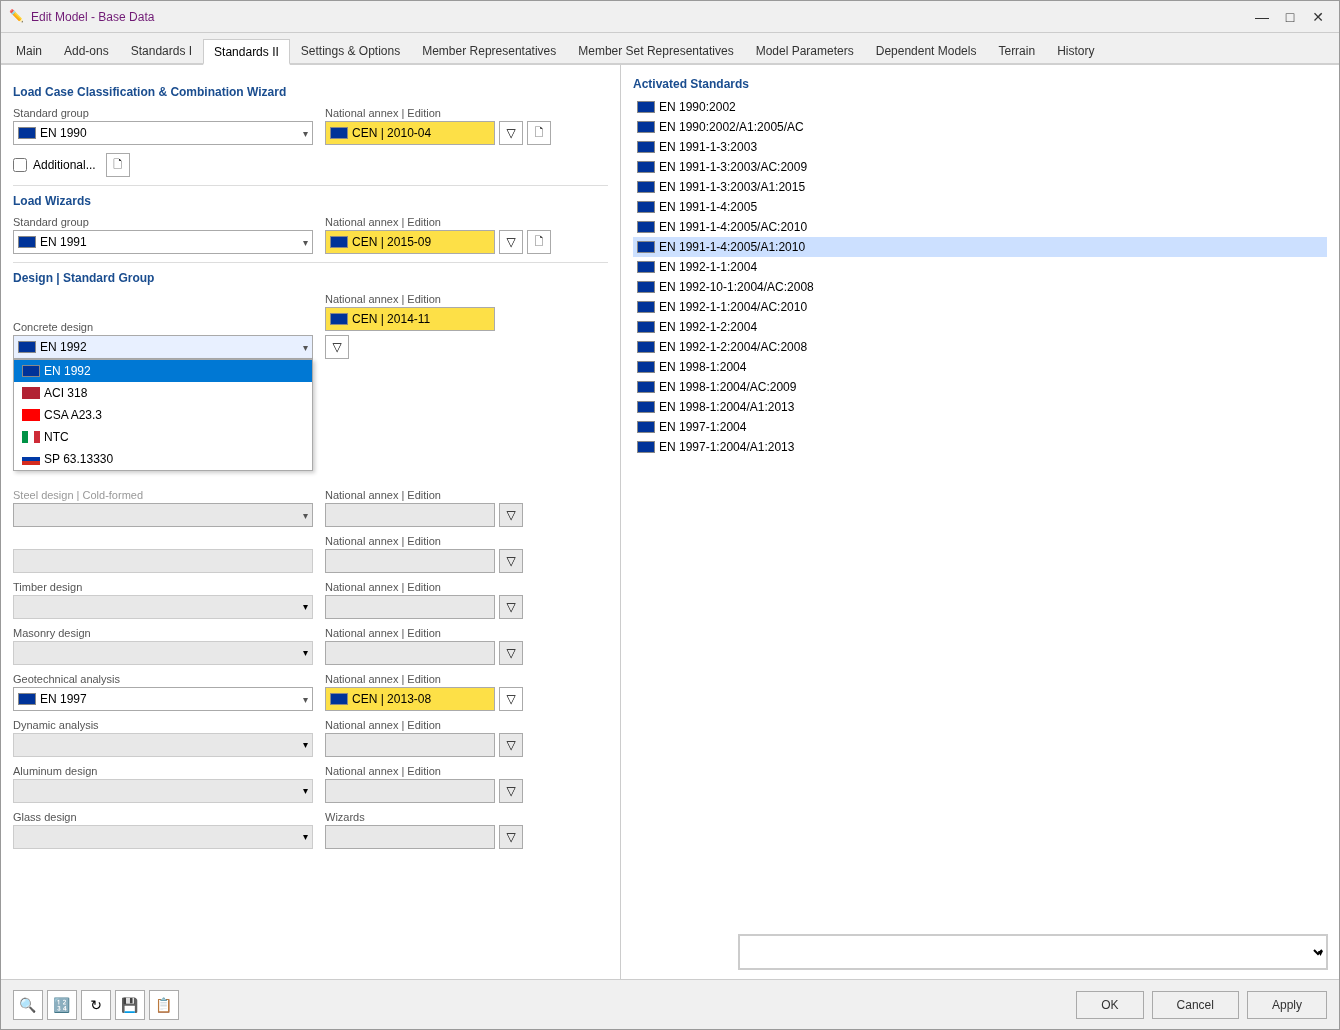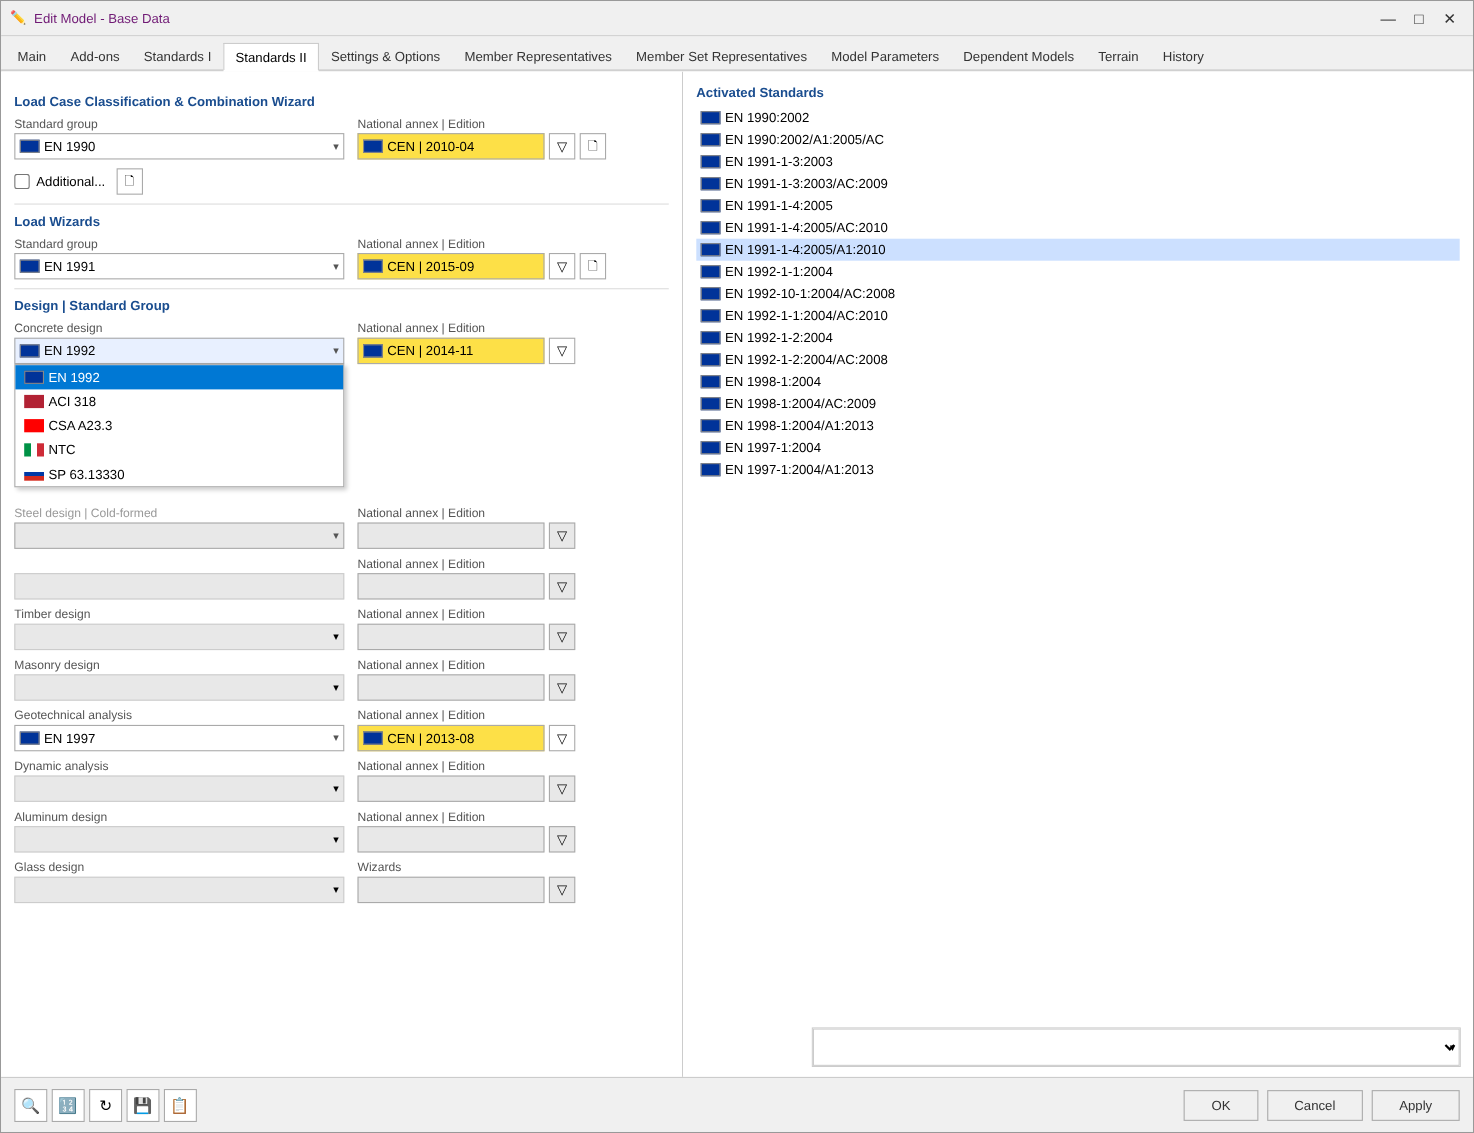--- a/index.html
+++ b/index.html
@@ -197,21 +197,21 @@
               <div class="dropdown-item">
                 <span class="flag-ru"></span>
                 <span>SP 63.13330</span>
               </div>
             </div>
           </div>
         </div>
         <div class="col-right">
           <div style="flex:1;">
             <div class="form-label">National annex | Edition</div>
-            <div style="display:flex; align-items:flex-start; gap:4px;">
+            <div style="display:flex; align-items:flex-start; gap:4px;flex-direction:column;">
               <div class="input-with-flag">
                 <span class="flag-eu"></span>
                 <span>CEN | 2014-11</span>
               </div>
               <button class="filter-btn">▽</button>
             </div>
           </div>
         </div>
       </div>
 
@@ -376,20 +376,24 @@
           <span class="flag-eu"></span>
           <span>EN 1990:2002/A1:2005/AC</span>
         </div>
         <div class="standard-item">
           <span class="flag-eu"></span>
           <span>EN 1991-1-3:2003</span>
         </div>
         <div class="standard-item">
           <span class="flag-eu"></span>
           <span>EN 1991-1-3:2003/AC:2009</span>
+        </div>
+        <div class="standard-item">
+          <span class="flag-eu"></span>
+          <span>EN 1991-1-3:2003/A1:2015</span>
         </div>
         <div class="standard-item">
           <span class="flag-eu"></span>
           <span>EN 1991-1-4:2005</span>
         </div>
         <div class="standard-item">
           <span class="flag-eu"></span>
           <span>EN 1991-1-4:2005/AC:2010</span>
         </div>
         <div class="standard-item highlighted">

